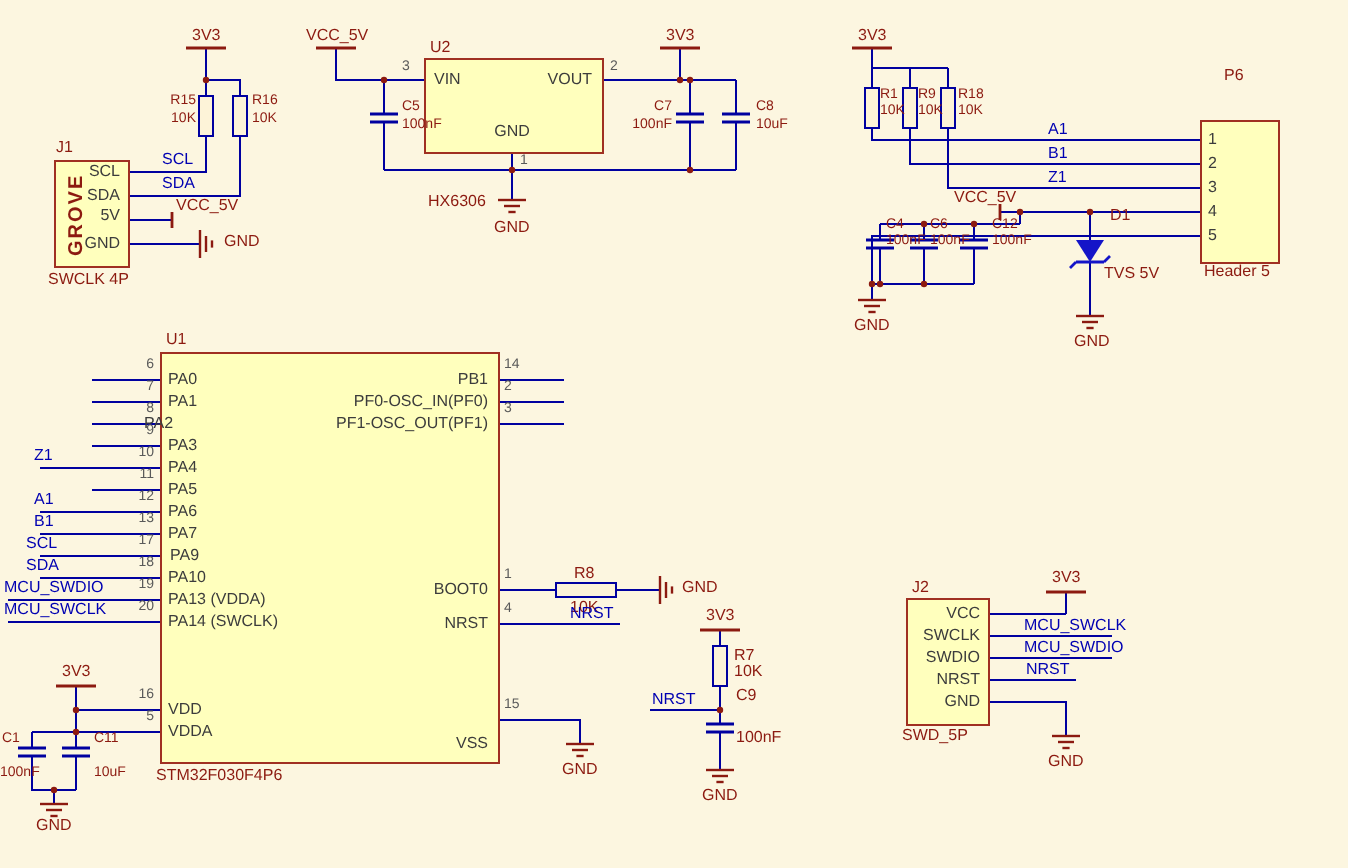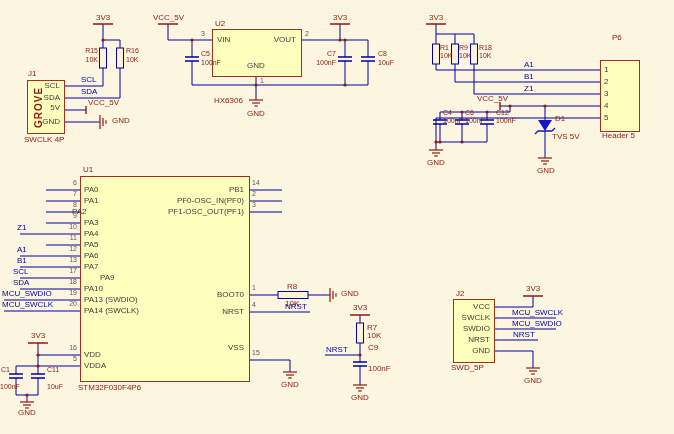--- a/index.html
+++ b/index.html
@@ -156,21 +156,21 @@
   <div class="t n" style="left:524px;top:61px">A1</div>
   <div class="t n" style="left:524px;top:73px">B1</div>
   <div class="t n" style="left:524px;top:85px">Z1</div>
   <div class="t m" style="left:477px;top:95px">VCC_5V</div>
   <div class="t m s7" style="left:443px;top:109px">C4</div>
   <div class="t m s7" style="left:443px;top:117px">100nF</div>
   <div class="t m s7" style="left:465px;top:109px">C6</div>
   <div class="t m s7" style="left:465px;top:117px">100nF</div>
   <div class="t m s7" style="left:496px;top:109px">C12</div>
   <div class="t m s7" style="left:496px;top:117px">100nF</div>
-  <div class="t m" style="left:555px;top:115px">D1</div>
+  <div class="t m" style="left:555px;top:104px">D1</div>
   <div class="t m" style="left:552px;top:133px">TVS 5V</div>
   <div class="t m" style="left:427px;top:159px">GND</div>
   <div class="t m" style="left:537px;top:167px">GND</div>
   <div class="t m" style="left:612px;top:34px">P6</div>
   <div class="t p" style="left:604px;top:66px">1</div>
   <div class="t p" style="left:604px;top:78px">2</div>
   <div class="t p" style="left:604px;top:90px">3</div>
   <div class="t p" style="left:604px;top:102px">4</div>
   <div class="t p" style="left:604px;top:114px">5</div>
   <div class="t m" style="left:602px;top:132px">Header 5</div>
@@ -178,23 +178,23 @@
   <div class="t m" style="left:83px;top:166px">U1</div>
 
   <div class="t p" style="left:84px;top:186px">PA0</div>
   <div class="t p" style="left:84px;top:197px">PA1</div>
   <div class="t p" style="left:72px;top:208px">PA2</div>
   <div class="t p" style="left:84px;top:219px">PA3</div>
   <div class="t p" style="left:84px;top:230px">PA4</div>
   <div class="t p" style="left:84px;top:241px">PA5</div>
   <div class="t p" style="left:84px;top:252px">PA6</div>
   <div class="t p" style="left:84px;top:263px">PA7</div>
-  <div class="t p" style="left:100px;top:274px">PA9</div>
+  <div class="t p" style="left:85px;top:274px">PA9</div>
   <div class="t p" style="left:84px;top:285px">PA10</div>
-  <div class="t p" style="left:84px;top:296px">PA13 (SWDIO)</div>
+  <div class="t p" style="left:84px;top:296px">PA13 (VDDA)</div>
   <div class="t p" style="left:84px;top:307px">PA14 (SWCLK)</div>
   <div class="t p" style="left:84px;top:351px">VDD</div>
   <div class="t p" style="left:84px;top:362px">VDDA</div>
 
   <div class="t num rt" style="left:60px;top:179px;width:17px">6</div>
   <div class="t num rt" style="left:60px;top:190px;width:17px">7</div>
   <div class="t num rt" style="left:60px;top:201px;width:17px">8</div>
   <div class="t num rt" style="left:60px;top:212px;width:17px">9</div>
   <div class="t num rt" style="left:60px;top:223px;width:17px">10</div>
   <div class="t num rt" style="left:60px;top:234px;width:17px">11</div>
@@ -205,21 +205,21 @@
   <div class="t num rt" style="left:60px;top:289px;width:17px">19</div>
   <div class="t num rt" style="left:60px;top:300px;width:17px">20</div>
   <div class="t num rt" style="left:60px;top:344px;width:17px">16</div>
   <div class="t num rt" style="left:60px;top:355px;width:17px">5</div>
 
   <div class="t p rt" style="left:146px;top:186px;width:98px">PB1</div>
   <div class="t p rt" style="left:146px;top:197px;width:98px">PF0-OSC_IN(PF0)</div>
   <div class="t p rt" style="left:146px;top:208px;width:98px">PF1-OSC_OUT(PF1)</div>
   <div class="t p rt" style="left:146px;top:291px;width:98px">BOOT0</div>
   <div class="t p rt" style="left:146px;top:308px;width:98px">NRST</div>
-  <div class="t p rt" style="left:146px;top:344px;width:98px">VSS</div>
+  <div class="t p rt" style="left:146px;top:368px;width:98px">VSS</div>
 
   <div class="t num" style="left:252px;top:179px">14</div>
   <div class="t num" style="left:252px;top:190px">2</div>
   <div class="t num" style="left:252px;top:201px">3</div>
   <div class="t num" style="left:252px;top:284px">1</div>
   <div class="t num" style="left:252px;top:301px">4</div>
   <div class="t num" style="left:252px;top:349px">15</div>
 
   <div class="t n" style="left:17px;top:224px">Z1</div>
   <div class="t n" style="left:17px;top:246px">A1</div>

